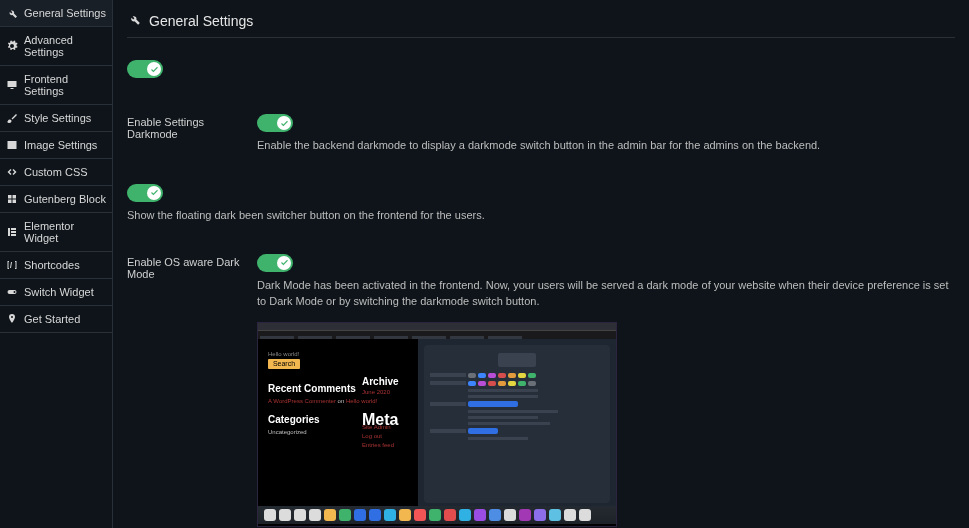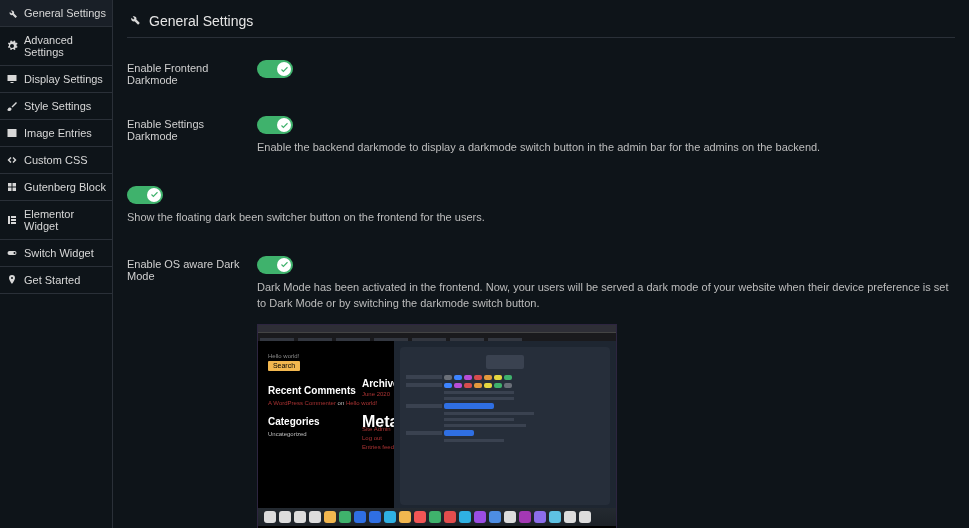--- a/index.html
+++ b/index.html
@@ -95,21 +95,21 @@
   background: #000;
   border: 1px solid #2d2540;
   position: relative;
   overflow: hidden;
 }
 .sp-topbar { height: 8px; background: #2e2e36; border-bottom: 1px solid #444; }
 .sp-tabs { height: 8px; background: #1a1a1d; }
 .sp-tabs .tb { display:inline-block; width:34px; height:4px; background:#333740; margin:2px 2px; }
 .sp-body { display:flex; height: 170px; }
 .sp-left {
-  width: 136px;
+  width: 160px;
   background: #000;
   padding: 12px 10px;
   font-size: 9px;
   color: #eee;
 }
 .sp-left .srch { width:32px; height:10px; background:#f2b74f; border-radius:1px; margin-bottom:14px; font-size:7px; color:#000; text-align:center; line-height:10px;}
 .sp-left h4 { font-size: 10px; font-weight: 700; margin-bottom: 4px; color: #fff; }
 .sp-left .meta { font-size: 6px; color: #bfbfbf; margin-bottom: 2px; }
 .sp-left .meta .rd { color:#a33; }
 .sp-left .sec { margin-bottom: 10px; }
@@ -158,37 +158,37 @@
         </svg>
       </span>
     <span>Advanced Settings</span>
   </div>
   <div class="sidebar-item">
     <span class="icon">
         <svg viewBox="0 0 24 24">
           <path d="M3 4h18v12H3V4zm6 14h6v2H9v-2z"></path>
         </svg>
       </span>
-    <span>Display Settings</span>
+    <span>Frontend Settings</span>
   </div>
   <div class="sidebar-item">
     <span class="icon">
         <svg viewBox="0 0 24 24">
           <path d="M20 4l-9 9 2 2 9-9-2-2zM7 15c-2 0-3 2-3 3s-1 1-2 1c1 2 3 3 5 3 2 0 4-2 4-4s-2-3-4-3z"></path>
         </svg>
       </span>
     <span>Style Settings</span>
   </div>
   <div class="sidebar-item">
     <span class="icon">
         <svg viewBox="0 0 24 24">
           <path d="M3 4h18v16H3V4zm3 12l3-4 2 3 3-5 4 6H6z"></path>
         </svg>
       </span>
-    <span>Image Entries</span>
+    <span>Image Settings</span>
   </div>
   <div class="sidebar-item">
     <span class="icon">
         <svg viewBox="0 0 24 24">
           <path d="M9 6L3 12l6 6 2-2-4-4 4-4-2-2zm6 0l-2 2 4 4-4 4 2 2 6-6-6-6z"></path>
         </svg>
       </span>
     <span>Custom CSS</span>
   </div>
   <div class="sidebar-item">
@@ -199,20 +199,28 @@
       </span>
     <span>Gutenberg Block</span>
   </div>
   <div class="sidebar-item">
     <span class="icon">
         <svg viewBox="0 0 24 24">
           <path d="M4 4h4v16H4V4zm6 0h10v4H10V4zm0 6h10v4H10v-4zm0 6h10v4H10v-4z"></path>
         </svg>
       </span>
     <span>Elementor Widget</span>
+  </div>
+  <div class="sidebar-item">
+    <span class="icon">
+        <svg viewBox="0 0 24 24">
+          <path d="M6 4H3v16h3v-2H5V6h1V4zm12 0v2h1v12h-1v2h3V4h-3zM10 6l-2 12h2l2-12h-2z"></path>
+        </svg>
+      </span>
+    <span>Shortcodes</span>
   </div>
   <div class="sidebar-item">
     <span class="icon">
         <svg viewBox="0 0 24 24">
           <path d="M7 8a4 4 0 000 8h10a4 4 0 000-8H7zm10 6a2 2 0 110-4 2 2 0 010 4z"></path>
         </svg>
       </span>
     <span>Switch Widget</span>
   </div>
   <div class="sidebar-item">
@@ -227,21 +235,20 @@
 
 <div class="main">
   <div class="page-header">
     <span class="icon"><svg viewBox="0 0 24 24">
           <path d="M22 19l-6-6c.6-1.5.3-3.3-1-4.5-1.4-1.4-3.5-1.7-5.2-.8l3 3-2.1 2.1-3-3c-.9 1.7-.6 3.8.8 5.2 1.2 1.3 3 1.6 4.5 1l6 6L22 19z"></path>
         </svg></span>
     <span class="page-title">General Settings</span>
   </div>
 
   <div class="setting-row">
-    <div class="setting-label">Enable Frontend Darkmode</div>
     <div class="setting-body">
       <div class="toggle">
           <div class="toggle-knob">
             <svg viewBox="0 0 24 24">
               <path d="M4 12l5 5L20 6"></path>
             </svg>
           </div>
         </div>
     </div>
   </div>

